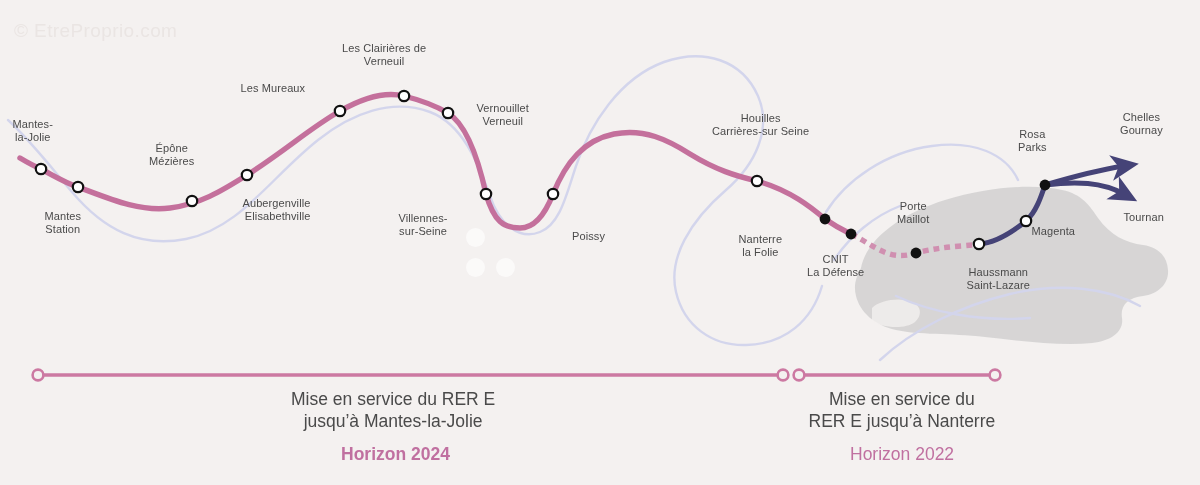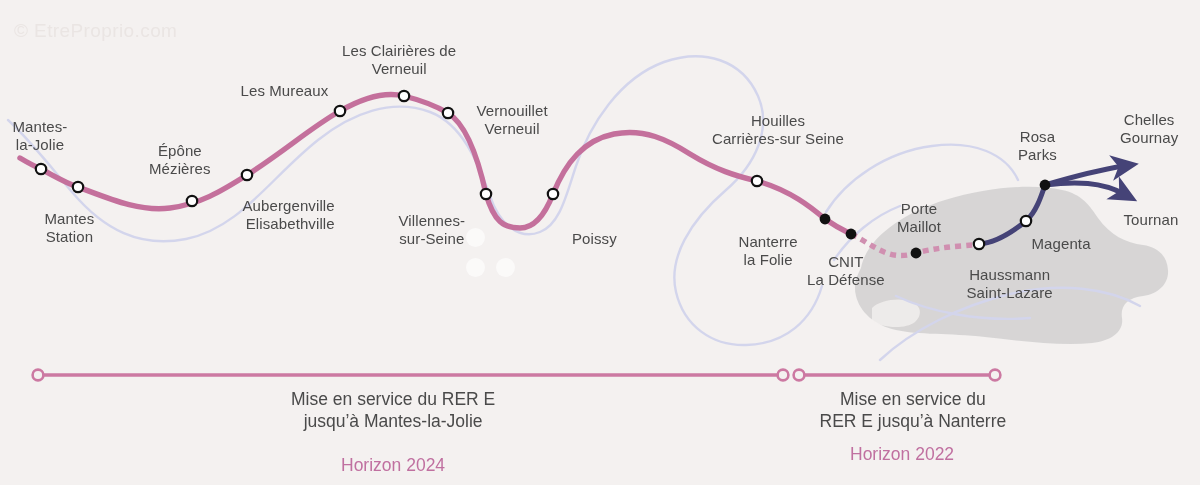--- a/index.html
+++ b/index.html
@@ -17,21 +17,21 @@
   }
   #map-svg {
     position: absolute;
     inset: 0;
     width: 1200px;
     height: 485px;
   }
   .label {
     position: absolute;
     color: #4a4a4a;
-    font-size: 15px;
+    font-size: 11px;
     line-height: 1.18;
     letter-spacing: .1px;
     white-space: pre;
     font-family: "Liberation Sans", sans-serif;
     pointer-events: none;
   }
   .label.center { text-align: center; }
 
   .wm-etre {
     position: absolute;
@@ -227,30 +227,30 @@
       <div class="label center" style="left: 712px; top: 112px;">Houilles
 Carrières-sur Seine</div>
       <div class="label center" style="left: 738.5px; top: 217px; margin-top: 16px;">Nanterre
 la Folie</div>
       <div class="label center" style="left: 807px; top: 253px;">CNIT
 La Défense</div>
       <div class="label center" style="left: 897px; top: 200px;">Porte
 Maillot</div>
       <div class="label center" style="left: 943.5px; top: 266px; margin-left: 23px;">Haussmann
 Saint-Lazare</div>
-      <div class="label center" style="left: 1031.5px; top: 235px;">Magenta</div>
+      <div class="label center" style="left: 1031.5px; top: 225px;">Magenta</div>
       <div class="label center" style="left: 1018px; top: 128px;">Rosa
 Parks</div>
       <div class="label center" style="left: 1120px; top: 111px;">Chelles
 Gournay</div>
       <div class="label center" style="left: 1123.5px; top: 211px;">Tournan</div>
     </div>
 
   <div id="timeline-layer">
       <div class="tl-caption" style="top: 388px; left: 291px;">Mise en service du RER E
 jusqu’à Mantes-la-Jolie</div>
-      <div class="tl-horizon" style="top: 455px; left: 341px;">Horizon 2024</div>
-      <div class="tl-caption" style="top: 388px; left: 808.5px; margin-left: 11px;">Mise en service du
+      <div class="tl-horizon" style="top: 444px; left: 341px; font-weight: bold;">Horizon 2024</div>
+      <div class="tl-caption" style="top: 388px; left: 808.5px;">Mise en service du
 RER E jusqu’à Nanterre</div>
       <div class="tl-horizon" style="top: 444px; left: 850px;">Horizon 2022</div>
     </div>
 
 </div>
 
 </body></html>

